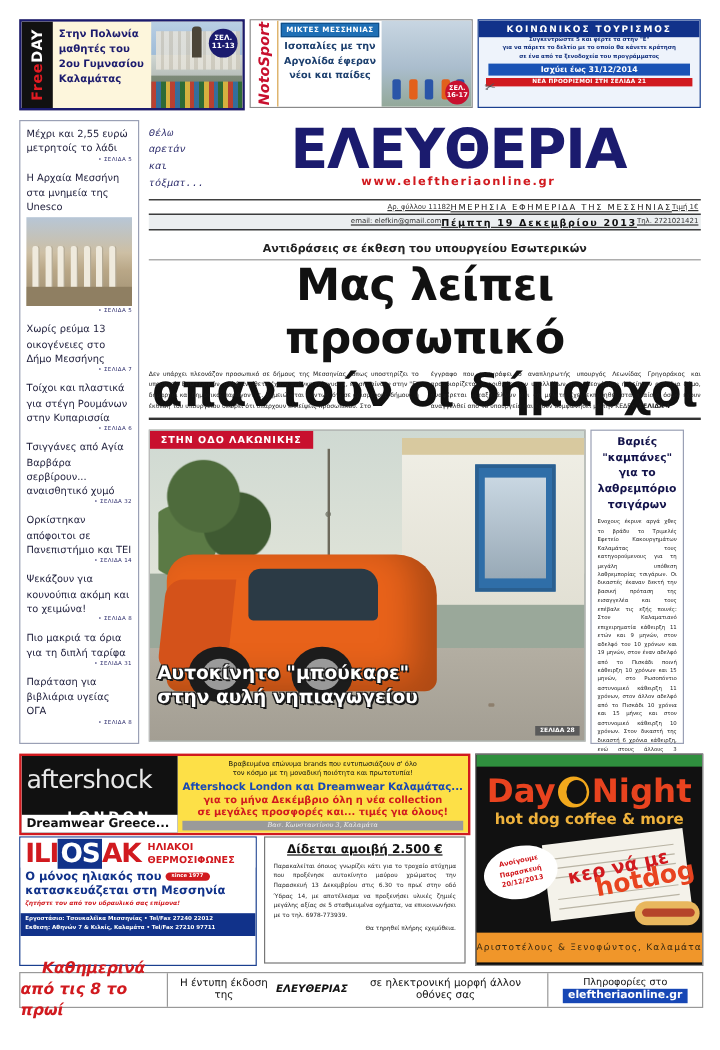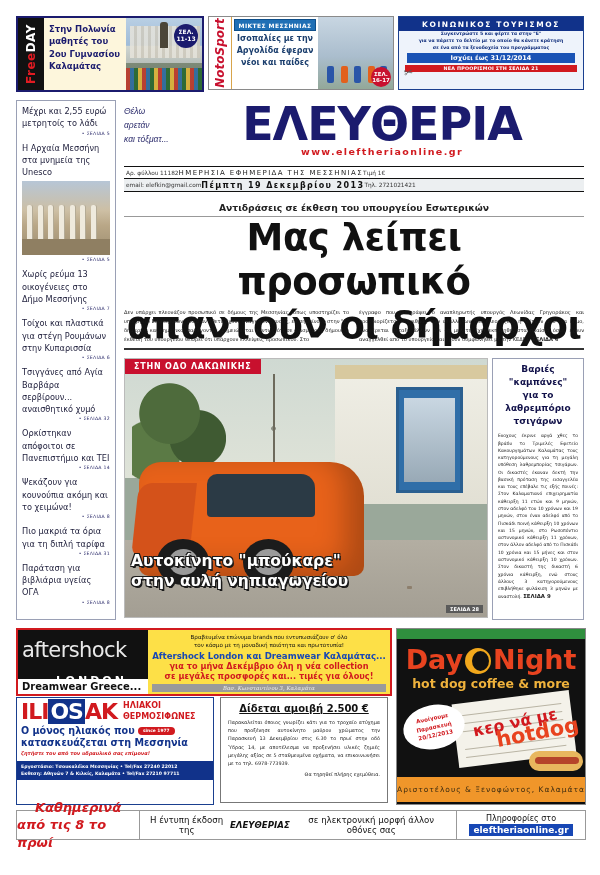--- a/index.html
+++ b/index.html
@@ -47,30 +47,30 @@
   .coupon{width:188px;height:72px;border:1px solid #1a3f8f;background:#eef3fb;position:relative;overflow:hidden;text-align:center;}
   .cp-hd{background:#11328a;color:#fff;font-size:7.5px;font-weight:bold;letter-spacing:1.6px;padding:2.5px 0;}
   .cp-ttl{color:#d11a1f;font-size:13px;font-weight:bold;margin-top:1px;text-shadow:0 1px 0 #fff;}
   .cp-sub{font-size:4.6px;color:#12307d;line-height:1.5;padding:0 8px;font-weight:bold;}
   .cp-val{margin:1.5px 8px 0;background:#1a53b5;color:#fff;font-size:6.5px;font-weight:bold;padding:1px 0;}
   .cp-note{background:#d11a1f;color:#fff;font-size:4.8px;font-weight:bold;margin:1.5px 6px 0;padding:1px 0;letter-spacing:.2px;}
   .cp-sc{position:absolute;left:5px;bottom:10px;font-size:11px;color:#555;transform:rotate(-12deg);}
 
   
   .masthead{position:absolute;left:124px;top:100px;width:460px;height:62px;}
-  .motto{position:absolute;left:0;top:4px;width:52px;font-family:Liberation Sans, sans-serif;
+  .motto{position:absolute;left:0;top:4px;width:52px;font-family:Liberation Mono, monospace;
      font-style:italic;font-size:8.5px;line-height:1.65;color:#2b2b6b;}
   .logo{position:absolute;left:56px;top:0;width:404px;height:48px;}
   .logo-txt{font-size:46px;font-weight:bold;color:#1b1b6e;letter-spacing:-1px;line-height:48px;
      font-family:"DejaVu Sans","Liberation Sans",sans-serif;text-align:center;}
   .logo-url{position:absolute;left:56px;top:46px;width:404px;text-align:center;color:#d11a1f;
      font-size:9.5px;font-weight:bold;letter-spacing:1.4px;}
 
   .inforow{position:absolute;left:124px;top:166px;width:460px;border-top:1px solid #111;}
-  .inforow .r{display:flex;align-items:center;justify-content:flex-start;font-size:5.8px;color:#333;padding:1.5px 2px;}
+  .inforow .r{display:flex;align-items:center;justify-content:flex-end;font-size:5.8px;color:#333;padding:1.5px 2px;text-decoration:underline;}
   .inforow .r.b{background:#eceff1;border-top:1px solid #111;border-bottom:1px solid #111;}
   .inforow .mid{font-size:7px;letter-spacing:1.4px;color:#222;}
   .inforow .r.b .mid{font-weight:bold;font-size:8px;color:#111;}
 
   
   .kicker{position:absolute;left:124px;top:202px;width:460px;text-align:center;font-size:9.2px;
      font-weight:bold;color:#222;border-bottom:1px solid #999;padding-bottom:2.5px;}
   .headline{position:absolute;left:124px;top:216px;width:460px;text-align:center;
      font-size:37px;line-height:44px;font-weight:bold;color:#111;letter-spacing:-.5px;}
 
@@ -115,21 +115,21 @@
   .ground{position:absolute;left:0;bottom:0;width:100%;height:30%;
      background:linear-gradient(#b3aea2,#a39e93);}
   .ground .deb{position:absolute;width:5px;height:3px;background:#8d7f6d;border-radius:1px;}
   .ribbon{position:absolute;left:0;top:0;background:#c8102e;color:#fff;font-size:8px;font-weight:bold;
      letter-spacing:.8px;padding:3px 9px;}
   .phcap{position:absolute;left:6px;bottom:26px;font-size:15.5px;font-weight:bold;color:#fff;line-height:1.25;
      text-shadow:1.5px 1.5px 0 #1a1a1a,-1px -1px 0 #1a1a1a,1px -1px 0 #1a1a1a,-1px 1px 0 #1a1a1a;}
   .phpg{position:absolute;right:4px;bottom:4px;background:#5a5a5a;color:#fff;font-size:5px;font-weight:bold;padding:1px 4px;}
 
   
-  .rightcol{position:absolute;left:492px;top:358px;width:92px;height:262px;
+  .rightcol{position:absolute;left:492px;top:358px;width:78px;height:262px;
      border:1px solid #9aa0b5;padding:4px 5px;box-sizing:border-box;}
   .rightcol h3{margin:0 0 4px;text-align:center;font-size:9px;line-height:1.45;color:#12124a;font-weight:bold;}
   .rightcol p{margin:0;font-size:4.5px;line-height:1.62;text-align:justify;color:#222;}
   .rightcol .pg{font-weight:bold;font-size:5.4px;}
 
   
   .aftershock{position:absolute;left:16px;top:628px;width:372px;height:64px;border:2px solid #d11a1f;
      background:#fff;display:flex;overflow:hidden;}
   .as-left{width:130px;flex:none;background:#111;color:#fff;position:relative;}
   .as-left .nm{position:absolute;left:4px;top:8px;font-size:21px;letter-spacing:-.6px;color:#e9e9e9;}

